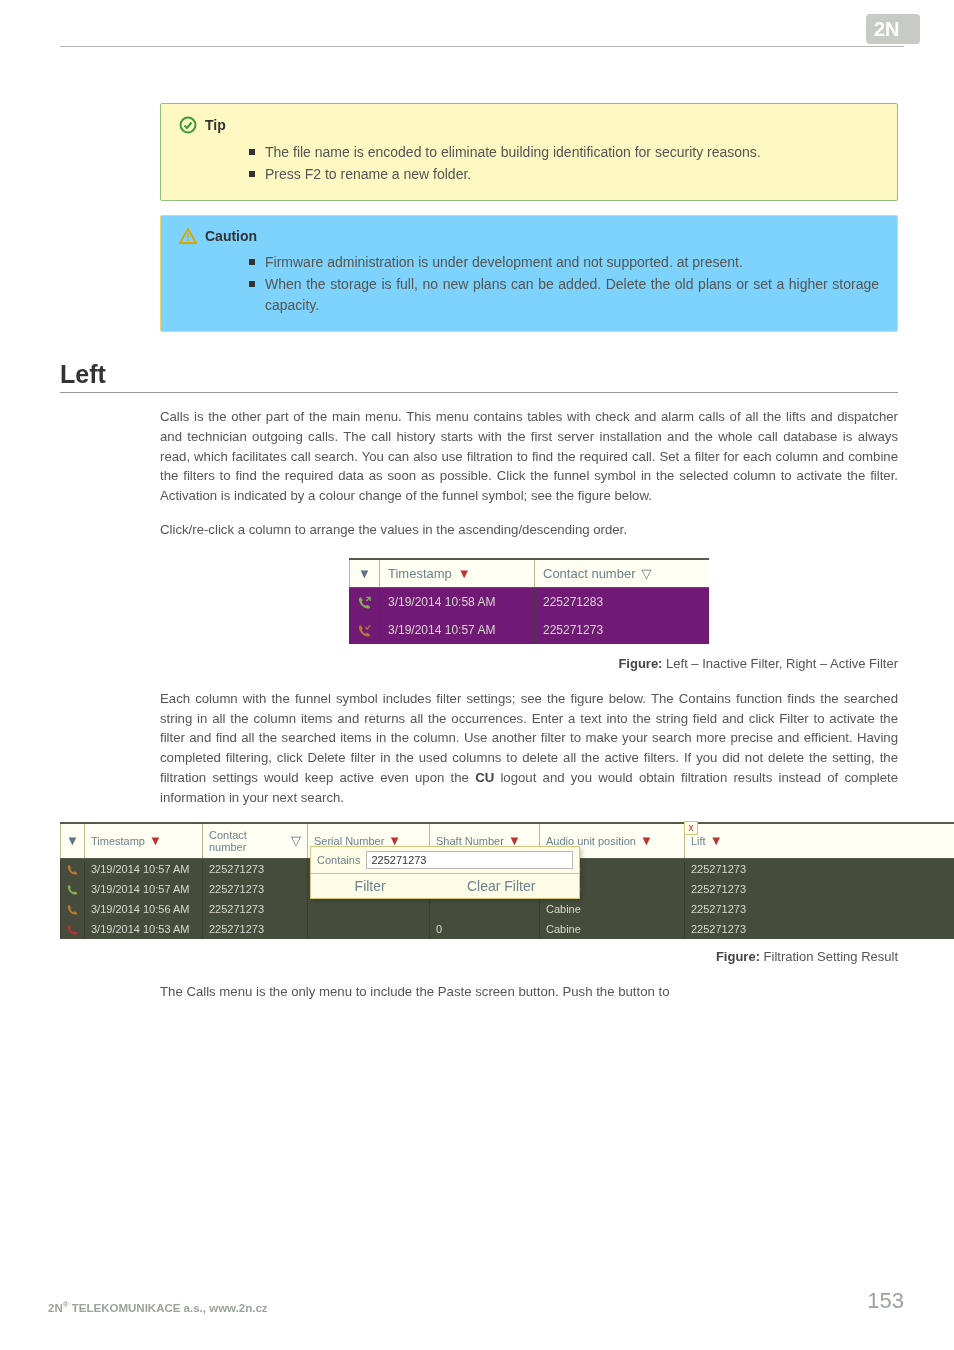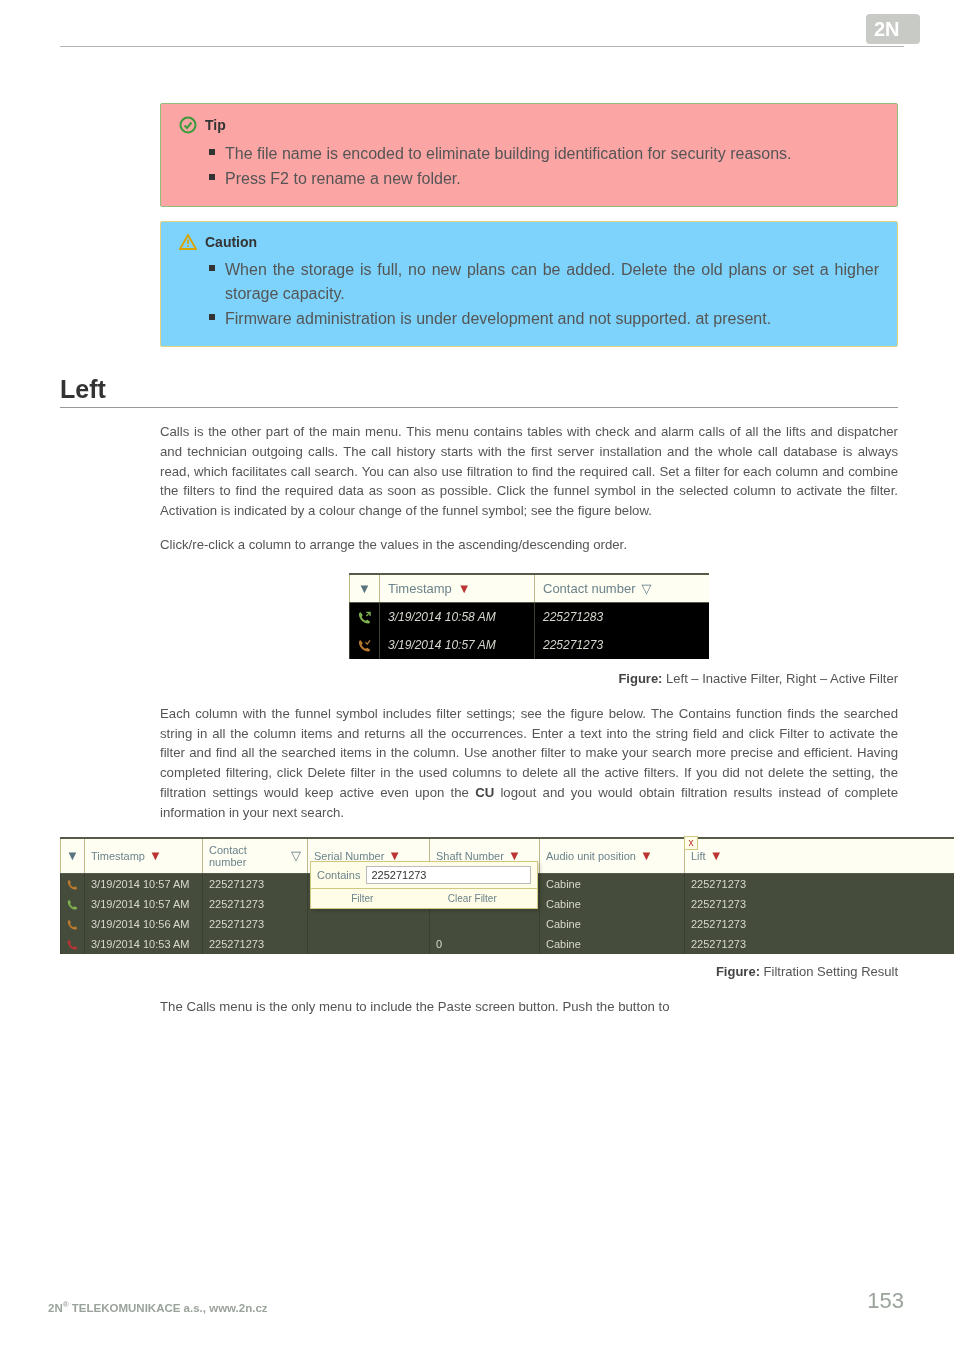--- a/index.html
+++ b/index.html
@@ -2,41 +2,41 @@
 <html><head>
 <meta charset="utf-8">
 <style>
   * { box-sizing: border-box; margin: 0; padding: 0; }
   html, body { width: 954px; height: 1350px; background: #fff; font-family: Verdana, Geneva, sans-serif; color: #555; }
   .page { width: 954px; height: 1350px; position: relative; padding: 20px 50px 40px 60px; }
   .top-logo { position: absolute; top: 14px; right: 34px; }
   .hr-top { border: none; border-top: 1px solid #b5b5b5; margin-top: 26px; margin-bottom: 56px; }
   .content { margin-left: 100px; margin-right: 6px; }
   .callout { border: 1px solid; border-radius: 2px; margin-bottom: 14px; padding: 12px 18px 14px 18px; }
-  .callout.tip { border-color: #8fbf7a; background: #fca5a5; }
+  .callout.tip { border-color: #8fbf7a; background: #fef9c3; }
   .callout.caution { border-color: #e6d37e; background: #7dd3fc; }
   .callout .header { display: flex; align-items: center; gap: 8px; margin-bottom: 8px; }
   .callout .header .icon svg { display: block; }
   .callout .header .label { font-weight: bold; color: #333; font-size: 14px; }
   .callout ul { list-style: none; padding-left: 46px; }
-  .callout ul li { position: relative; font-size: 16px; line-height: 1.5; color: #555; text-align: justify; margin-bottom: 1px; }
+  .callout ul li { position: relative; font-size: 14px; line-height: 1.5; color: #555; text-align: justify; margin-bottom: 1px; margin-left: 40px; }
   .callout ul li::before { content: ""; position: absolute; left: -16px; top: 7px; width: 6px; height: 6px; background: #333; }
   h2.section-title { font-family: Arial, Helvetica, sans-serif; font-size: 25px; font-weight: bold; color: #333; margin-top: 28px; margin-bottom: 3px; margin-left: -100px; }
   .section-hr { border: none; border-top: 1px solid #999; margin-bottom: 14px; margin-left: -100px; }
   .para { font-size: 13.2px; line-height: 1.5; color: #555; text-align: justify; margin-bottom: 14px; }
   .para .emph { font-style: italic; }
   .para b { color: #444; }
   .fig-wrap { display: flex; justify-content: center; margin: 18px 0 12px 0; }
   .fig1 { width: 360px; }
   .fig1 .toprow { display: flex; background: #fffef2; border-top: 2px solid #555b49; border-bottom: 1px solid #555b49; }
   .fig1 .toprow .cell { padding: 6px 8px; font-size: 13px; color: #6b838c; display: flex; align-items: center; gap: 6px; border-left: 1px solid #bfb98a; }
   .fig1 .toprow .cell.first { width: 30px; justify-content: center; color: #6b838c; }
   .fig1 .toprow .cell.ts { width: 155px; }
   .fig1 .toprow .cell.cn { flex: 1; }
-  .fig1 .datarow { display: flex; background: #000000; color: #d8d8d0; font-style: italic; }
+  .fig1 .datarow { display: flex; background: #701a75; color: #d8d8d0; }
   .fig1 .datarow .cell { padding: 7px 8px; font-size: 12px; border-left: 1px solid #3a4031; }
   .fig1 .datarow .cell.first { width: 30px; display: flex; justify-content: center; align-items: center; }
   .fig1 .datarow .cell.ts { width: 155px; }
   .fig1 .datarow .cell.cn { flex: 1; }
   .funnel { font-size: 13px; }
   .funnel.dark { color: #5a7380; }
   .funnel.red { color: #b33; }
   .fig-caption { text-align: right; font-size: 13px; color: #555; margin-bottom: 18px; }
   .fig-caption b { color: #444; }
   .fig2-wrap { margin: 12px -100px 10px -100px; }
@@ -46,26 +46,26 @@
   .fig2 .hrow .hcell.first { width: 24px; justify-content: center; }
   .fig2 .drow { display: flex; background: #464c3b; color: #d8d8d0; position: relative; }
   .fig2 .drow .dcell { padding: 4px 6px; border-left: 1px solid #3a4031; display: flex; align-items: center; }
   .fig2 .c-icon { width: 24px; justify-content: center; }
   .fig2 .c-ts { width: 118px; }
   .fig2 .c-cn { width: 105px; }
   .fig2 .c-sn { width: 122px; text-align: center; }
   .fig2 .c-shaft { width: 110px; }
   .fig2 .c-audio { width: 145px; }
   .fig2 .c-lift { flex: 1; }
-  .fig2 .overlay { position: absolute; top: 24px; left: 250px; width: 228px; background: #fffde8; border: 1px solid #d0c880; box-shadow: 2px 2px 4px rgba(0,0,0,0.2); z-index: 5; }
+  .fig2 .overlay { position: absolute; top: 24px; left: 250px; width: 270px; background: #fffde8; border: 1px solid #d0c880; box-shadow: 2px 2px 4px rgba(0,0,0,0.2); z-index: 5; }
   .fig2 .overlay .orow { display: flex; align-items: center; padding: 4px 6px; gap: 6px; }
   .fig2 .overlay .olabel { font-size: 11px; color: #6b838c; }
   .fig2 .overlay input { flex: 1; font-size: 11px; padding: 2px 4px; border: 1px solid #bbb; background: #fff; color: #333; font-family: inherit; }
   .fig2 .overlay .orow.btns { justify-content: space-around; border-top: 1px solid #d0c880; }
-  .fig2 .overlay .orow.btns span { color: #6b838c; font-size: 10px; }
+  .fig2 .overlay .orow.btns span { color: #6b838c; font-size: 14px; }
   .fig2 .xbadge { position: absolute; top: -1px; left: 624px; width: 14px; height: 14px; background: #fffde8; border: 1px solid #d0c880; color: #b33; font-size: 10px; display: flex; align-items: center; justify-content: center; z-index: 4; }
   .footer { position: absolute; bottom: 36px; left: 48px; right: 50px; display: flex; justify-content: space-between; align-items: flex-end; }
   .footer .fl { font-size: 11.5px; color: #9aa39a; font-weight: bold; }
   .footer .fl sup { font-size: 8px; }
   .footer .fr { font-size: 22px; color: #9aa39a; font-family: Arial, sans-serif; }
 </style>
 </head>
 <body>
 
 <div class="page">
@@ -102,22 +102,22 @@
         <span class="icon">
           <svg width="18" height="16" viewBox="0 0 18 16">
               <path d="M9 1 L17 15 L1 15 Z" fill="none" stroke="#d9a400" stroke-width="1.8"></path>
               <rect x="8.2" y="5.5" width="1.6" height="4.5" fill="#d9a400"></rect>
               <rect x="8.2" y="11.3" width="1.6" height="1.6" fill="#d9a400"></rect>
             </svg>
         </span>
         <span class="label">Caution</span>
       </div>
       <ul>
+        <li>Firmware administration is under development and not supported. at present.</li>
         <li>When the storage is full, no new plans can be added. Delete the old plans or set a higher storage capacity.</li>
-        <li>Firmware administration is under development and not supported. at present.</li>
       </ul>
     </div>
 
     <h2 class="section-title">Left</h2>
     <hr class="section-hr">
 
     <p class="para">Calls is the other part of the main menu. This menu contains tables with check and alarm calls of all the lifts and dispatcher and technician outgoing calls. The call history starts with the first server installation and the whole call database is always read, which facilitates call search. You can also use filtration to find the required call. Set a filter for each column and combine the filters to find the required data as soon as possible. Click the funnel symbol in the selected column to activate the filter. Activation is indicated by a colour change of the funnel symbol; see the figure below.</p>
 
     <p class="para">
       <span>Click/re-click a column to arrange the values in the ascending/descending order</span><span class="emph">.</span>

